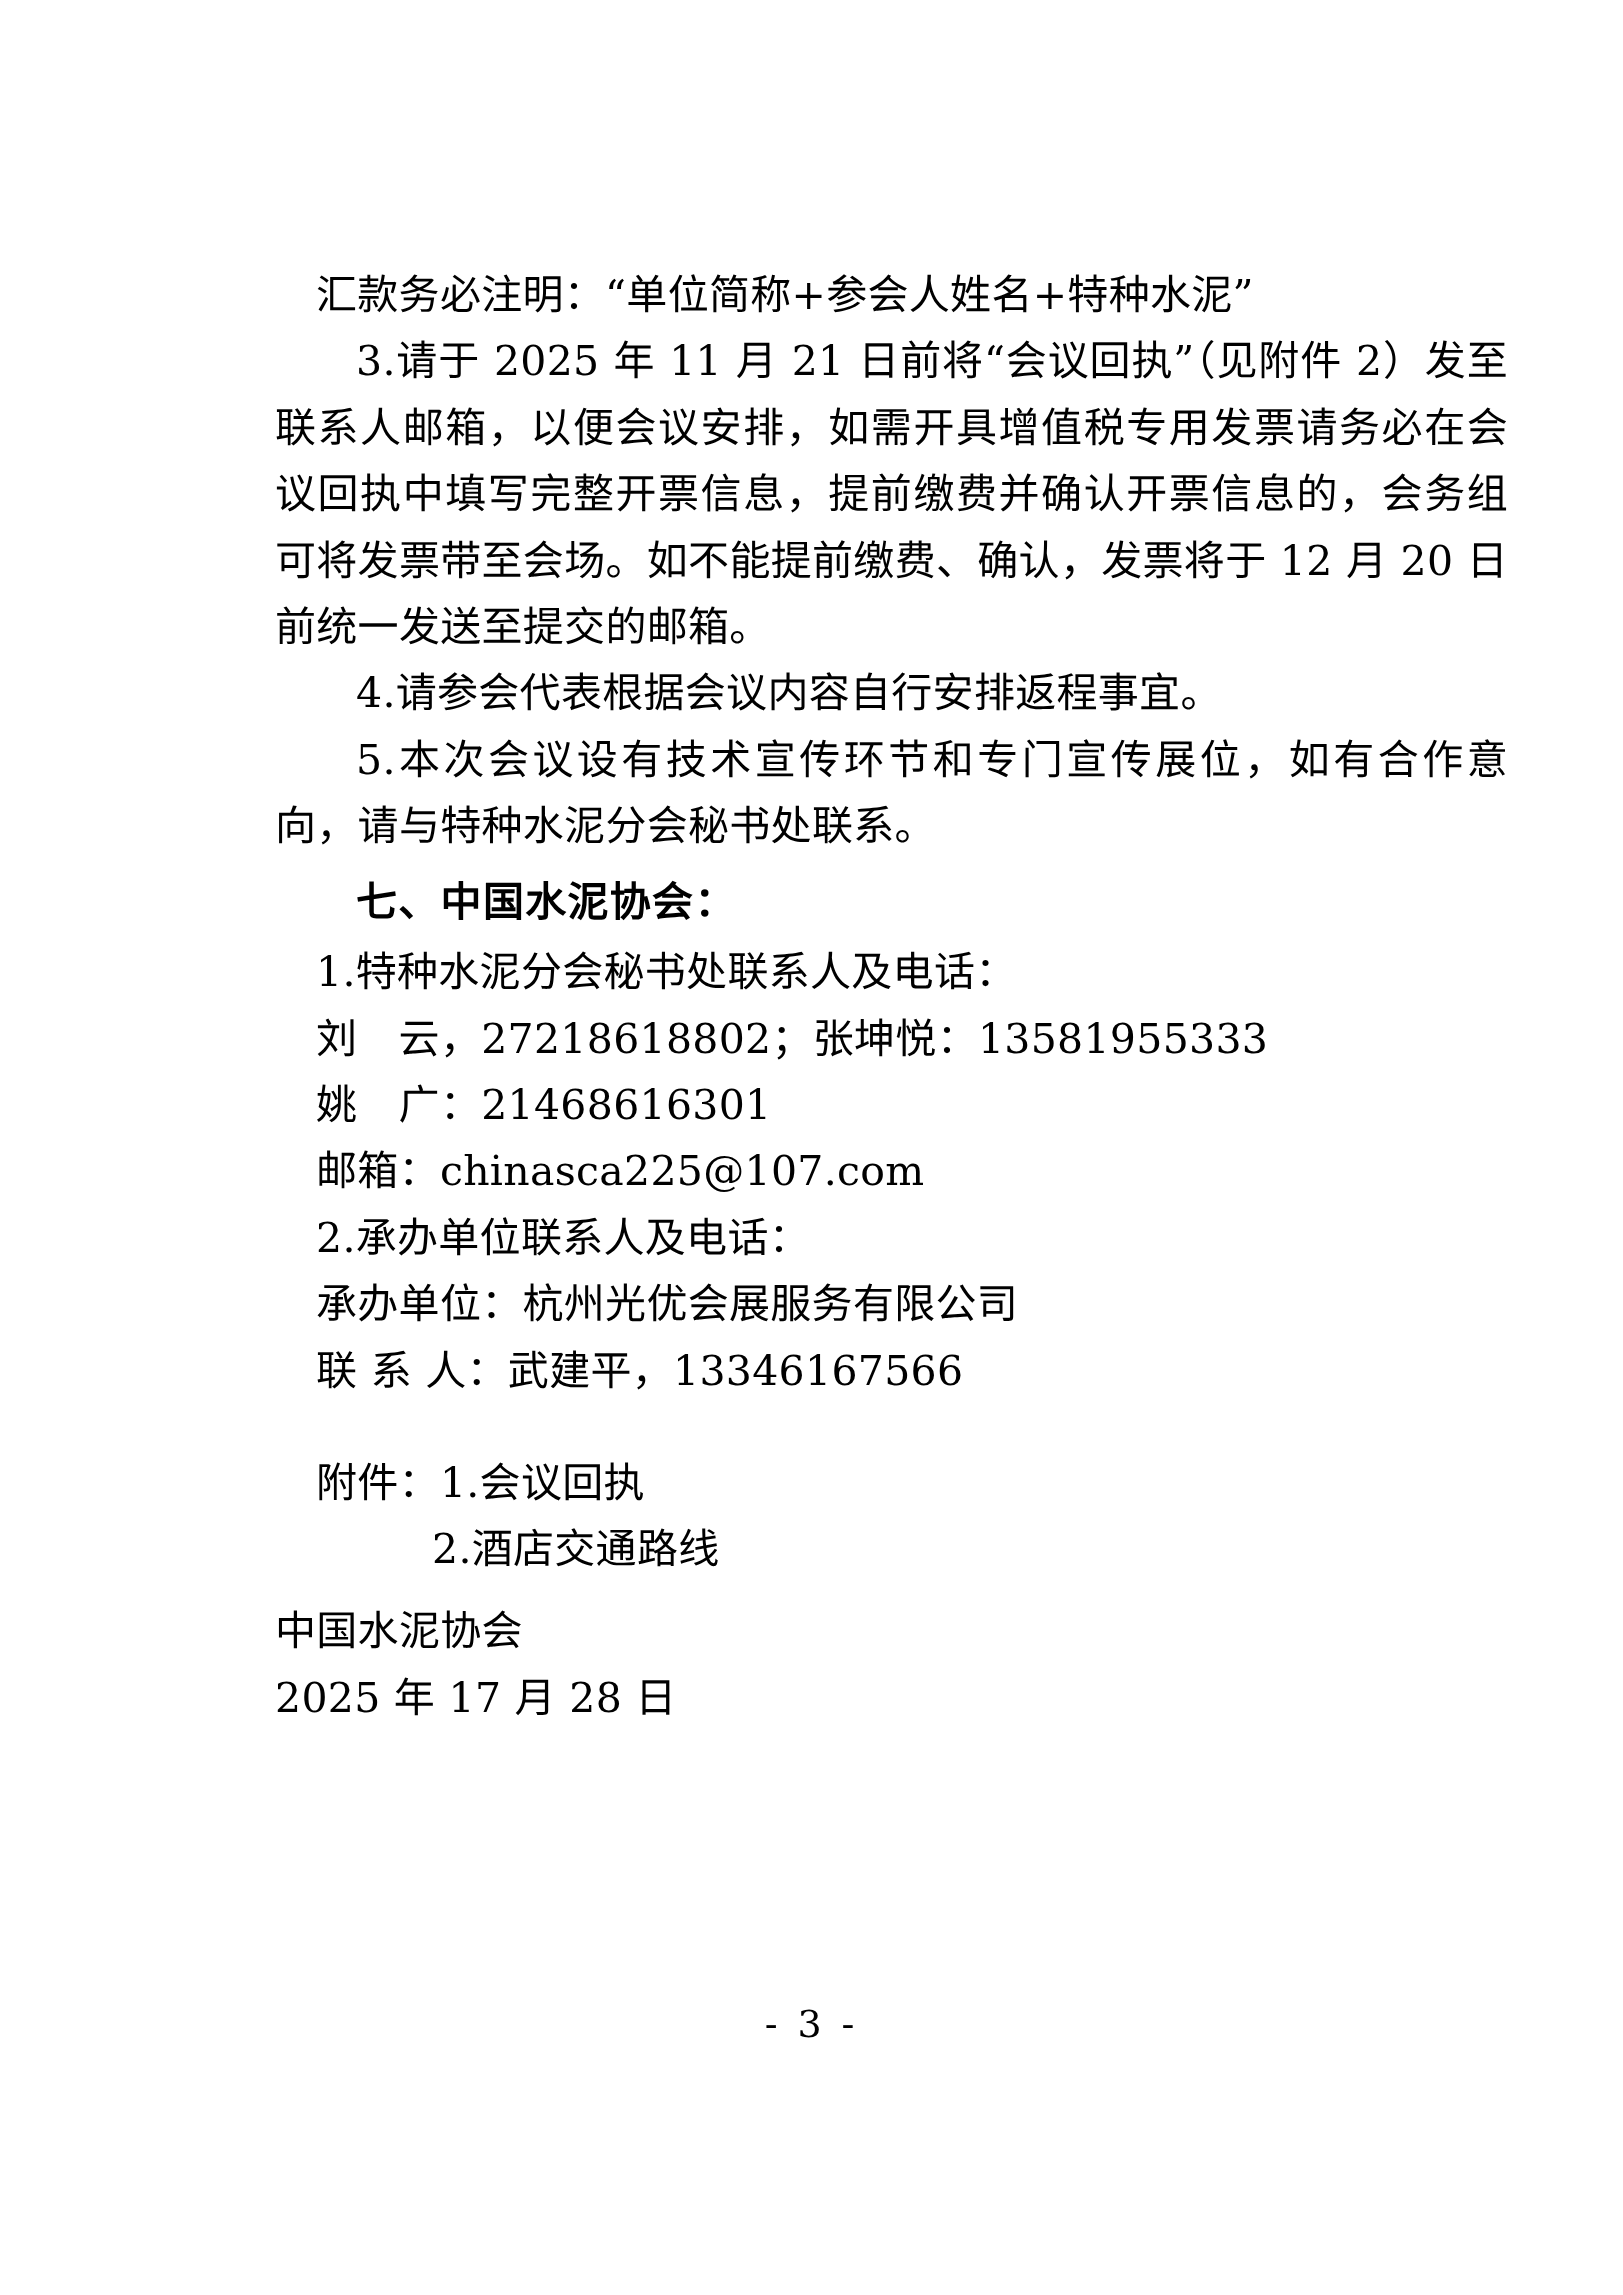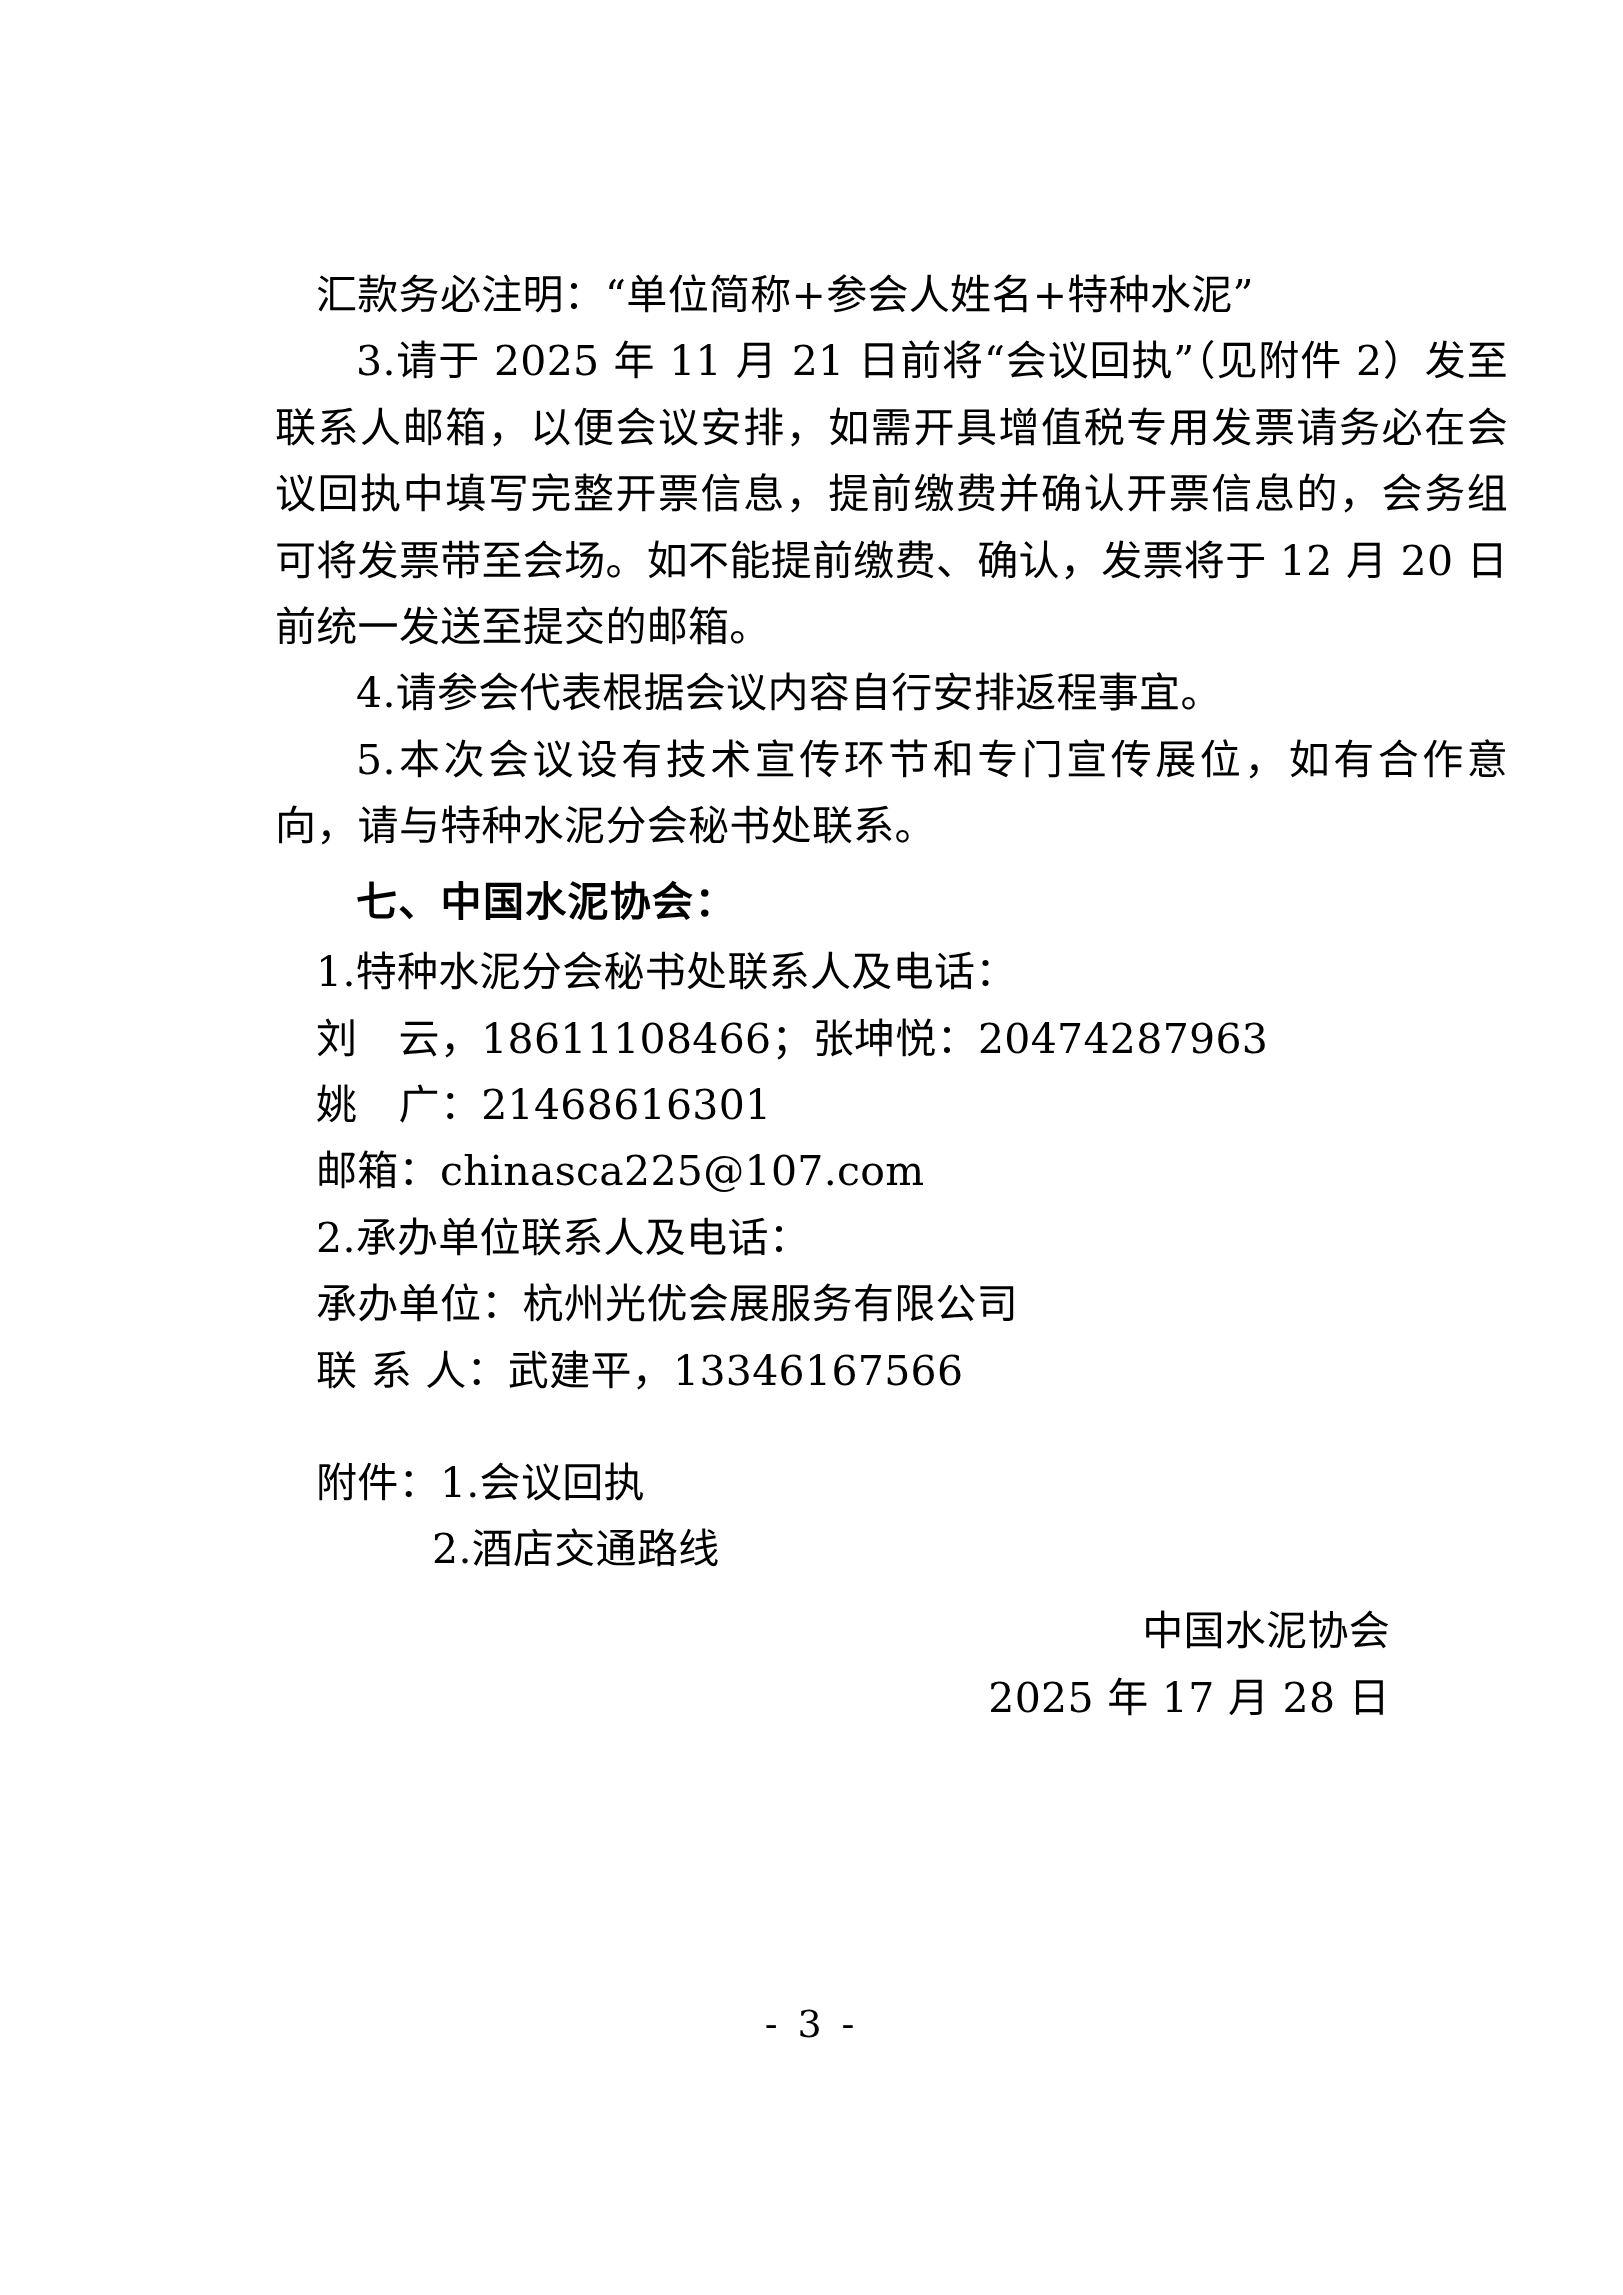--- a/index.html
+++ b/index.html
@@ -52,21 +52,20 @@
     text-indent: 41px;
   }
   .gap {
     height: 46px;
   }
   .attach-sub {
     text-indent: 157px;
   }
   .sign-block {
     margin-top: 15.7px;
-    text-align: right;
     padding-right: 118px;
   }
   .sign-line {
     margin: 0;
     line-height: 1.62;
   }
   .page-number {
     position: absolute;
     left: 0;
     right: 0;
@@ -86,21 +85,21 @@
 
     <p class="p indent2">3.请于 2025 年 11 月 21 日前将“会议回执”（见附件 2）发至联系人邮箱，以便会议安排，如需开具增值税专用发票请务必在会议回执中填写完整开票信息，提前缴费并确认开票信息的，会务组可将发票带至会场。如不能提前缴费、确认，发票将于 12 月 20 日前统一发送至提交的邮箱。</p>
 
     <p class="p indent2">4.请参会代表根据会议内容自行安排返程事宜。</p>
 
     <p class="p indent2">5.本次会议设有技术宣传环节和专门宣传展位，如有合作意向，请与特种水泥分会秘书处联系。</p>
 
     <p class="heading">七、中国水泥协会：</p>
 
     <p class="p contact-line">1.特种水泥分会秘书处联系人及电话：</p>
-    <p class="p contact-line">刘　云，18611108466；张坤悦：20474287963</p>
+    <p class="p contact-line">刘　云，27218618802；张坤悦：13581955333</p>
     <p class="p contact-line">姚　广：21468616301</p>
     <p class="p contact-line">邮箱：chinasca225@107.com</p>
     <p class="p contact-line">2.承办单位联系人及电话：</p>
     <p class="p contact-line">承办单位：杭州光优会展服务有限公司</p>
     <p class="p contact-line">联 系 人：武建平，13346167566</p>
 
     <div class="gap"></div>
 
     <p class="p contact-line">附件：1.会议回执</p>
     <p class="p attach-sub">2.酒店交通路线</p>

